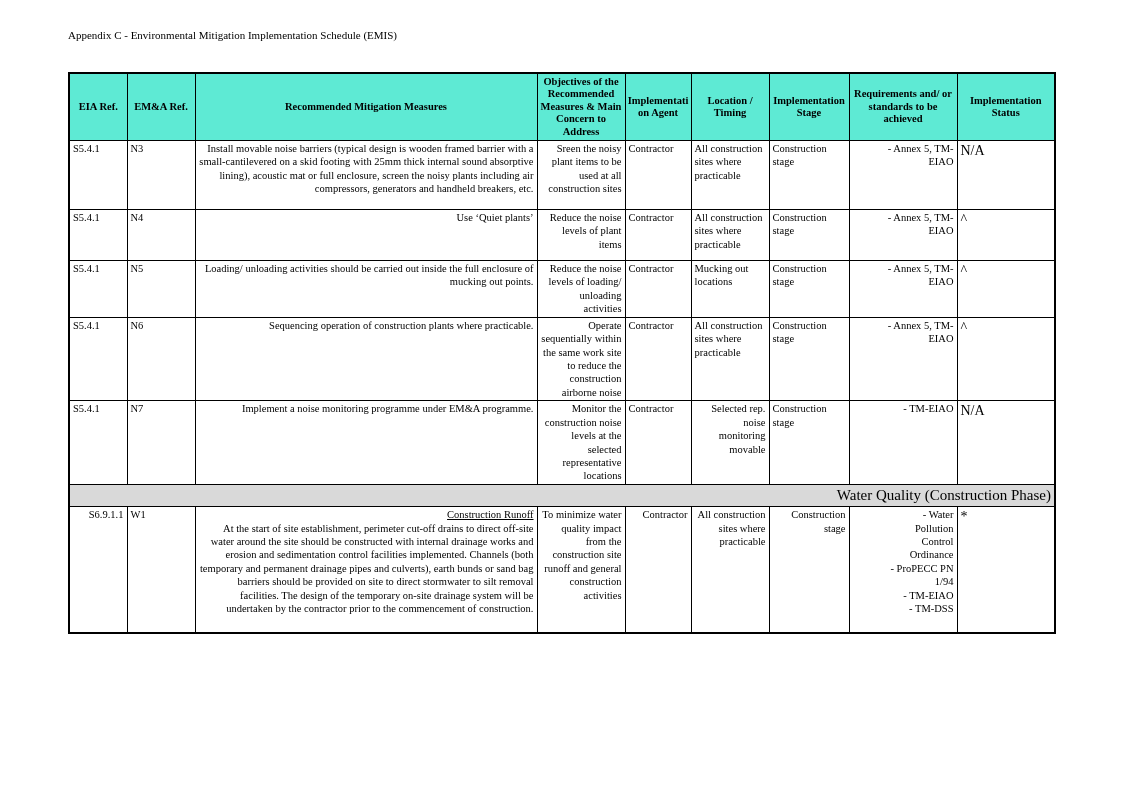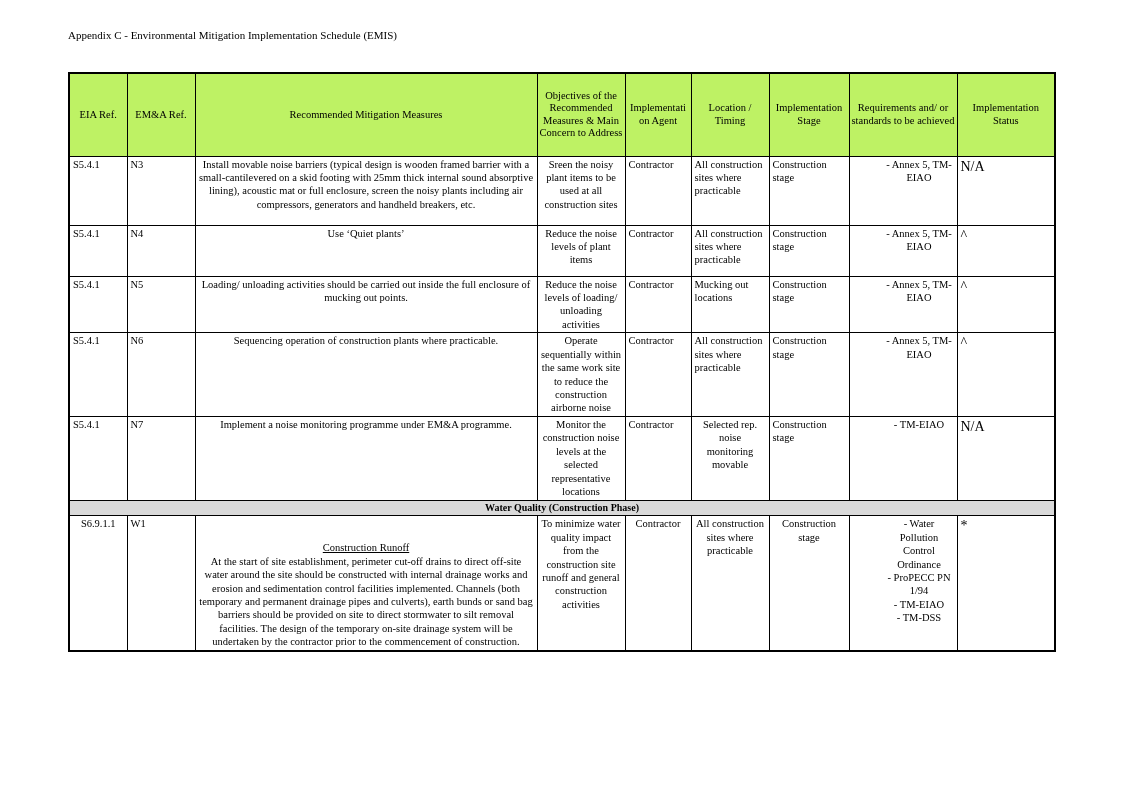--- a/index.html
+++ b/index.html
@@ -12,32 +12,32 @@
     position:absolute; left:68px; top:29px; font-size:11px; color:#000;
   }
   table.emis {
     position:absolute; left:68px; top:72px; width:986px;
     border-collapse:collapse; table-layout:fixed;
     border:2px solid #000;
     font-size:10.5px; line-height:1.28; color:#000;
   }
   table.emis th, table.emis td { border:1px solid #000; }
   table.emis th {
-    background:#bef264; font-weight:normal; text-align:center; vertical-align:middle;
-    font-size:10.5px; line-height:1.18; padding:16px 1px; overflow-wrap:break-word;
+    background:#5eead4; font-weight:bold; text-align:center; vertical-align:middle;
+    font-size:10.5px; line-height:1.18; padding:2px 1px; overflow-wrap:break-word;
   }
   table.emis td {
-    vertical-align:top; text-align:center; padding:1px 3px; overflow-wrap:break-word;
+    vertical-align:top; text-align:right; padding:1px 3px; overflow-wrap:break-word;
   }
   table.emis td.ac { text-align:left; }
   table.emis td.pre { white-space:pre-line;padding-left:35px; }
   .section-row td {
-    background:#d9d9d9; font-weight:bold; padding:0 3px; font-size:10px;
+    background:#d9d9d9; font-weight:normal; padding:0 3px; font-size:15px;
   }
-  .measure-title { text-decoration:underline;margin-top:24px; }
+  .measure-title { text-decoration:underline; }
   .status-sym { font-size:14px; }
   .page-footer {
     position:absolute; left:68px; top:746px; width:986px;
     display:flex; justify-content:space-between; align-items:center;
     font-size:11px;
   }
   .page-footer .fc { flex:1; }
   .page-footer .f-center { text-align:center; }
   .page-footer .f-right { text-align:right; }
 </style>

